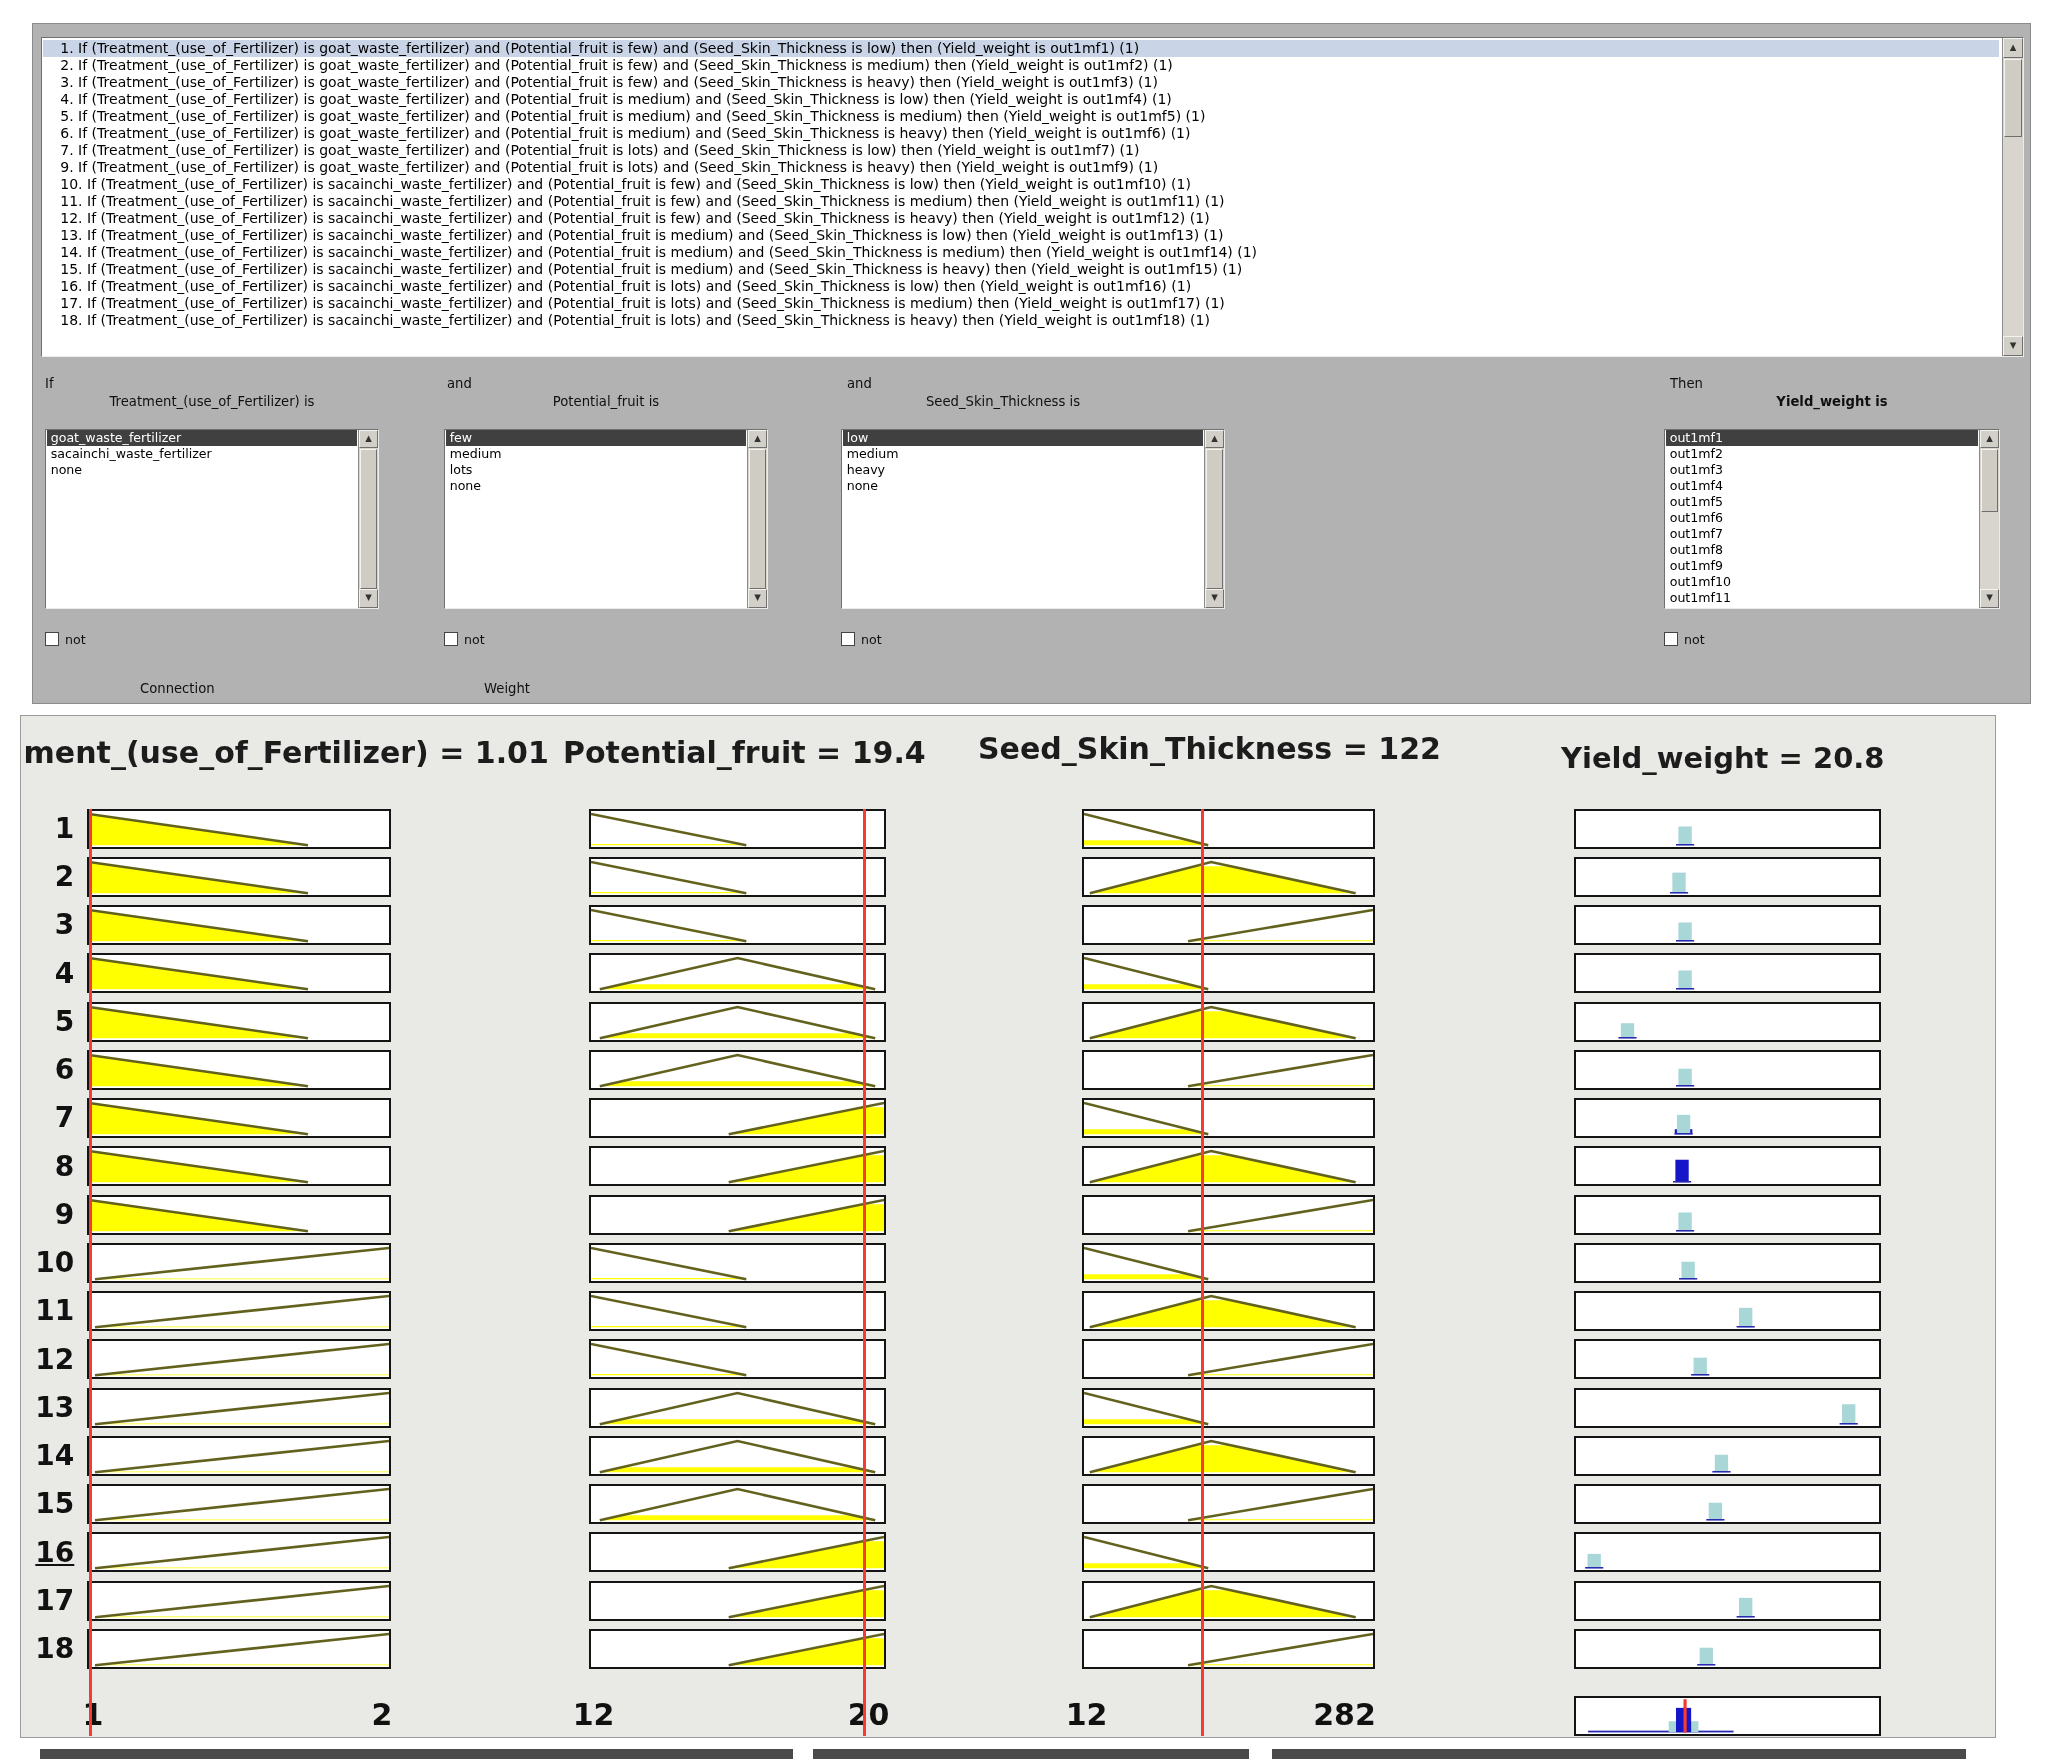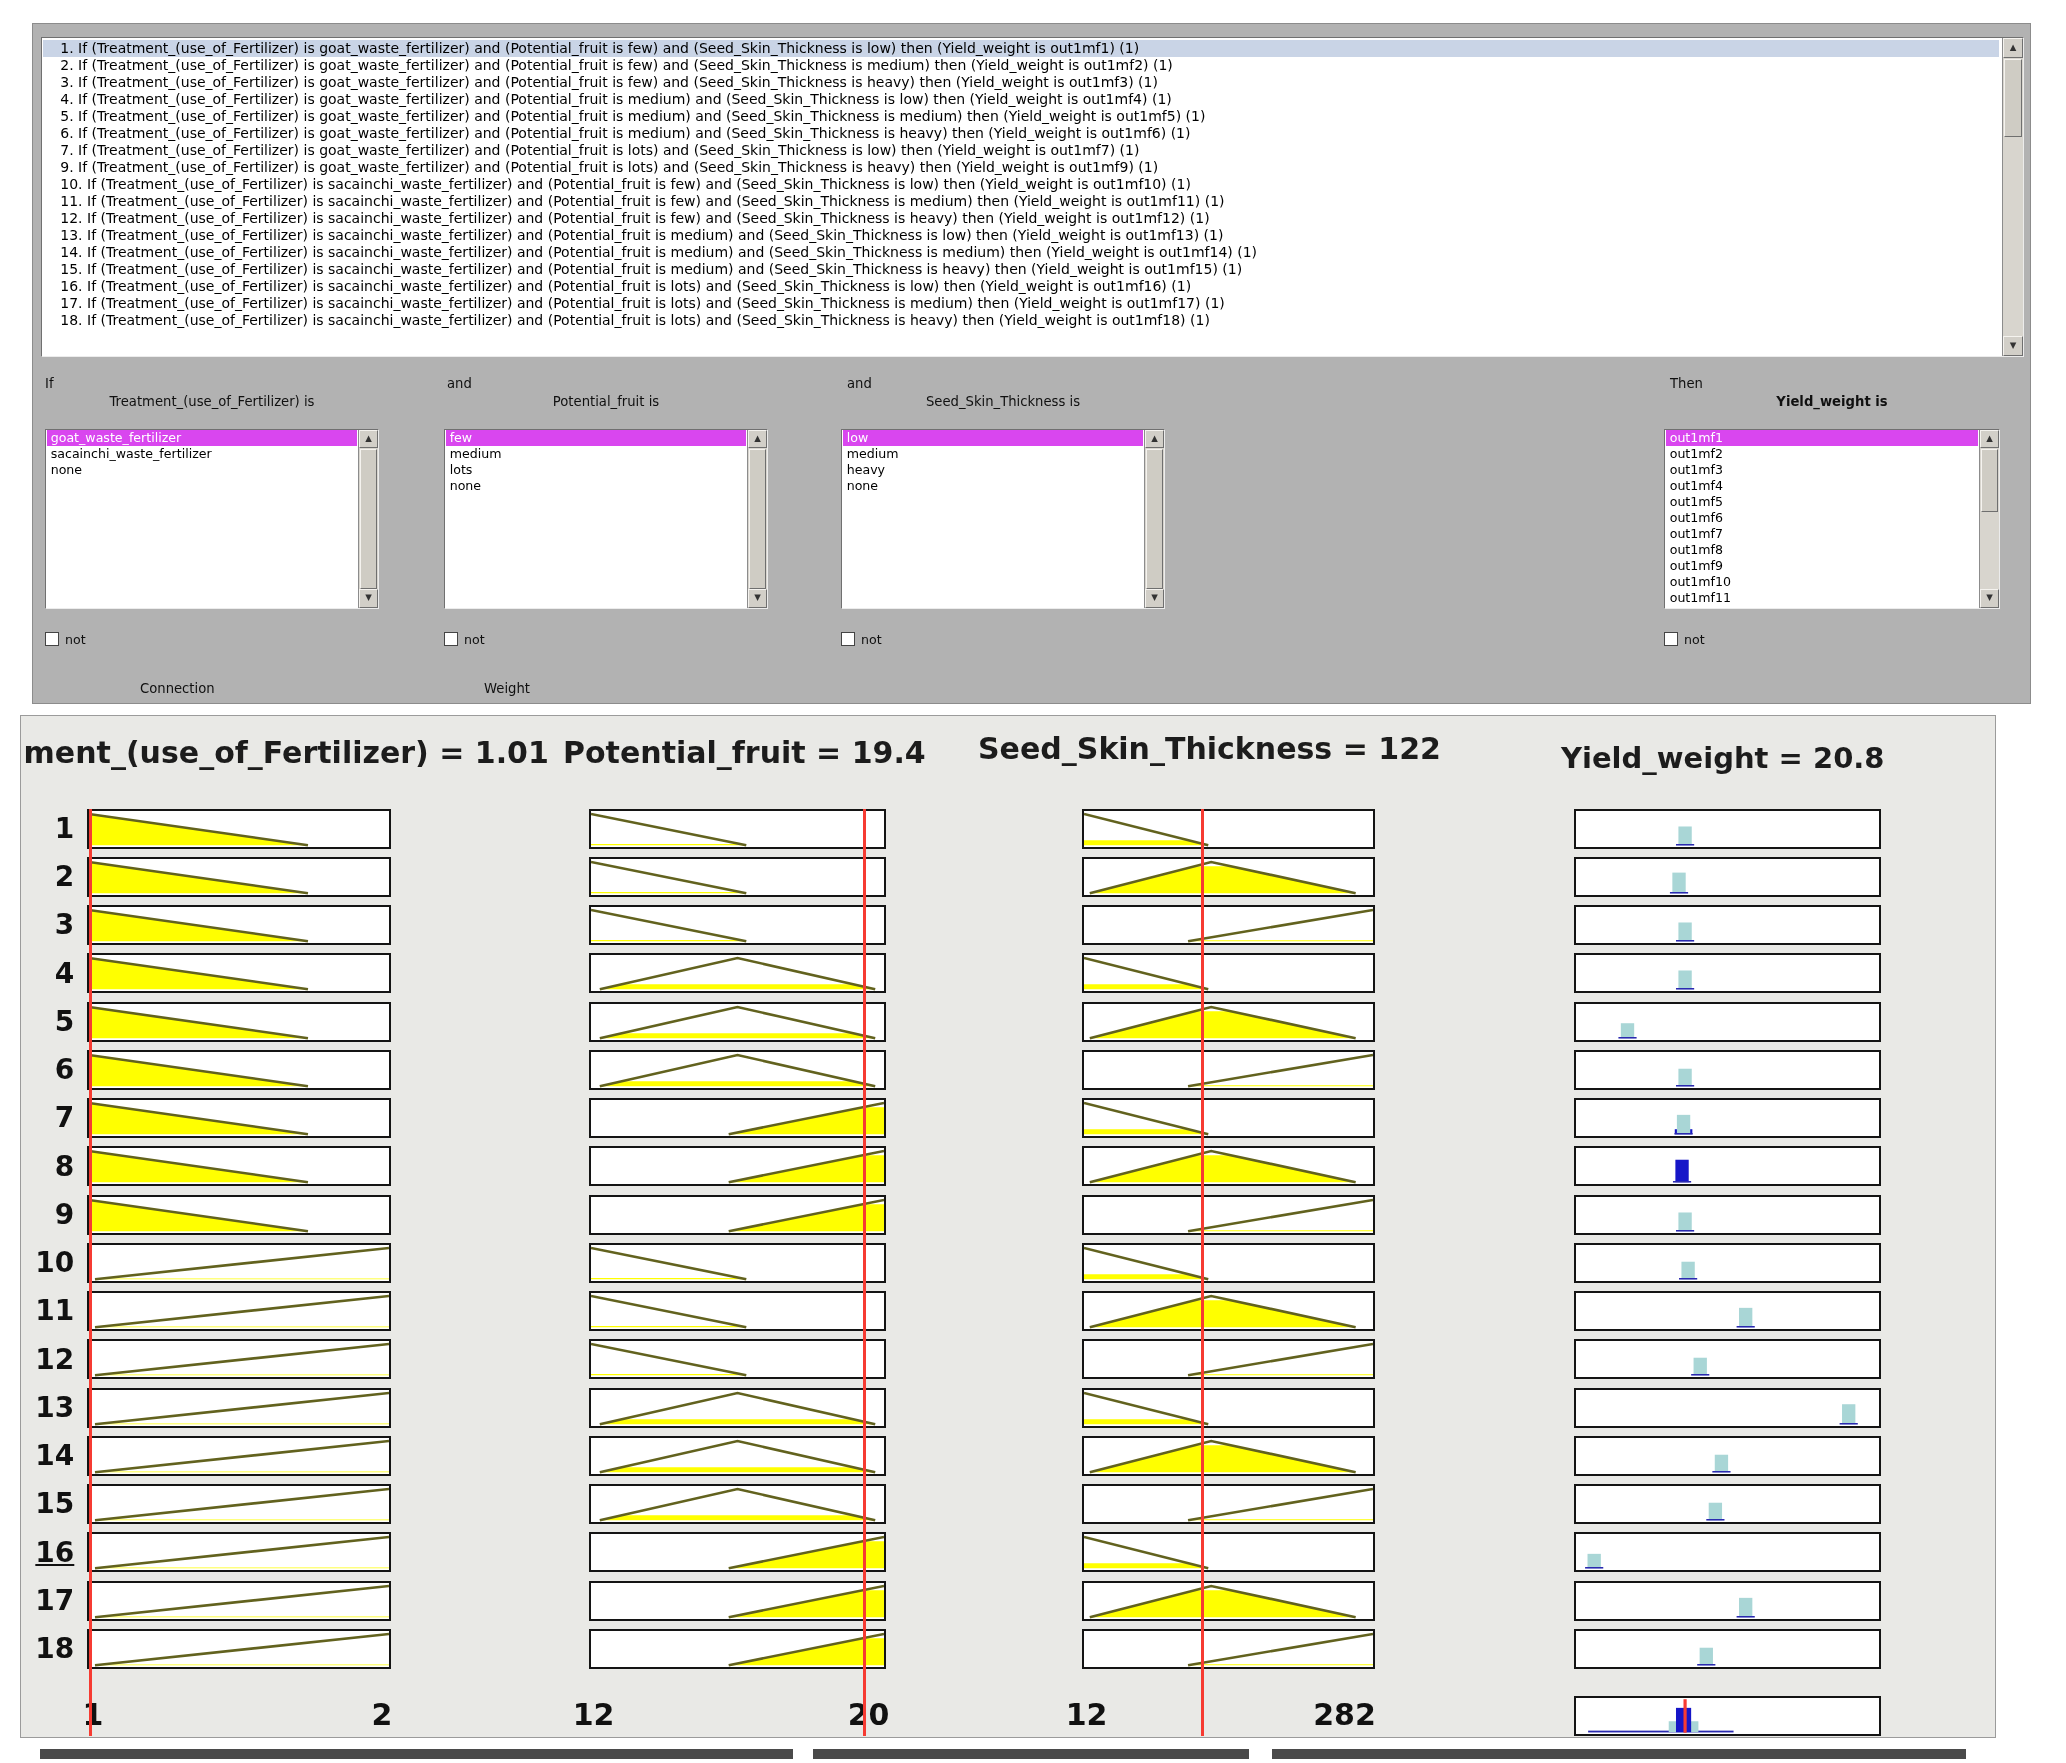--- a/index.html
+++ b/index.html
@@ -15,21 +15,21 @@
   .rule-line.selected{background:#c9d4e6}
   .vscroll{position:absolute;top:0;right:0;width:21px;height:100%;background:#d8d5ce;border-left:0.7px solid #8c8c8c}
   .sb-btn{position:absolute;left:0;width:100%;height:20px;background:#d2cfc8;border:1.3px solid;border-color:#f5f3ef #6f6f6f #6f6f6f #f5f3ef;text-align:center;font-size:8.6px;line-height:16.5px;color:#333}
   .sb-btn.up{top:0}.sb-btn.down{bottom:0}
   .sb-thumb{position:absolute;left:0.7px;width:18.5px;background:#cfccc4;border:1.3px solid;border-color:#f5f3ef #6f6f6f #6f6f6f #f5f3ef}
   .conn{position:absolute;top:352px;font-size:13.2px;color:#101010}
   .col-header{position:absolute;top:370px;font-size:13.2px;text-align:center;color:#101010;white-space:nowrap}
   .listbox{position:absolute;top:405px;height:180px;background:#fff;border:1.3px solid;border-color:#707070 #ececec #ececec #707070}
   .lb-items{position:absolute;top:0.7px;left:0.7px;right:21px;bottom:0.7px;overflow:hidden}
   .lb-item{font-size:12.6px;line-height:16px;padding-left:4px;color:#000;white-space:nowrap}
-  .lb-item.selected{background:#d946ef;color:#fff}
+  .lb-item.selected{background:#404040;color:#fff}
   .lb-scroll{position:absolute;top:0;right:0;width:20px;height:100%;background:#d8d5ce;border-left:0.7px solid #8c8c8c}
   .notrow{position:absolute;top:608px;display:flex;align-items:center;gap:6px}
   .notbox{width:14px;height:14px;background:#fff;border:0.7px solid #444;display:inline-block}
   .notlbl{font-size:12.6px;color:#101010}
   .footlbl{position:absolute;top:657px;font-size:13.2px;color:#101010}
 
   
   .viewer{position:absolute;left:20px;top:715px;width:1976px;height:1023px;background:#e9e9e6;border:1.3px solid #9b9b9b;overflow:hidden}
   .vhead{position:absolute;font-size:30px;font-weight:bold;color:#1c1c1c;white-space:nowrap}
   .row-label{position:absolute;width:48px;text-align:right;font-size:28px;font-weight:bold;color:#111;line-height:37px}
@@ -109,21 +109,21 @@
             <div class="sb-btn up" style="height:18.5px;line-height:15px"><span>▲</span></div>
             <div class="sb-thumb" style="top:19px;height:140px;width:17px"></div>
             <div class="sb-btn down" style="height:18.5px;line-height:15px"><span>▼</span></div>
           </div>
         </div>
         <div class="notrow" style="left: 411px;">
           <span class="notbox"></span>
           <span class="notlbl">not</span>
         </div>
         <div class="col-header" style="left: 808px; width: 324px;">Seed_Skin_Thickness is</div>
-        <div class="listbox" style="left: 808px; width: 324px;">
+        <div class="listbox" style="left: 808px; width: 384px;">
           <div class="lb-items">
             <div class="lb-item selected">low</div>
             <div class="lb-item">medium</div>
             <div class="lb-item">heavy</div>
             <div class="lb-item">none</div>
           </div>
           <div class="lb-scroll">
             <div class="sb-btn up" style="height:18.5px;line-height:15px"><span>▲</span></div>
             <div class="sb-thumb" style="top:19px;height:140px;width:17px"></div>
             <div class="sb-btn down" style="height:18.5px;line-height:15px"><span>▼</span></div>

